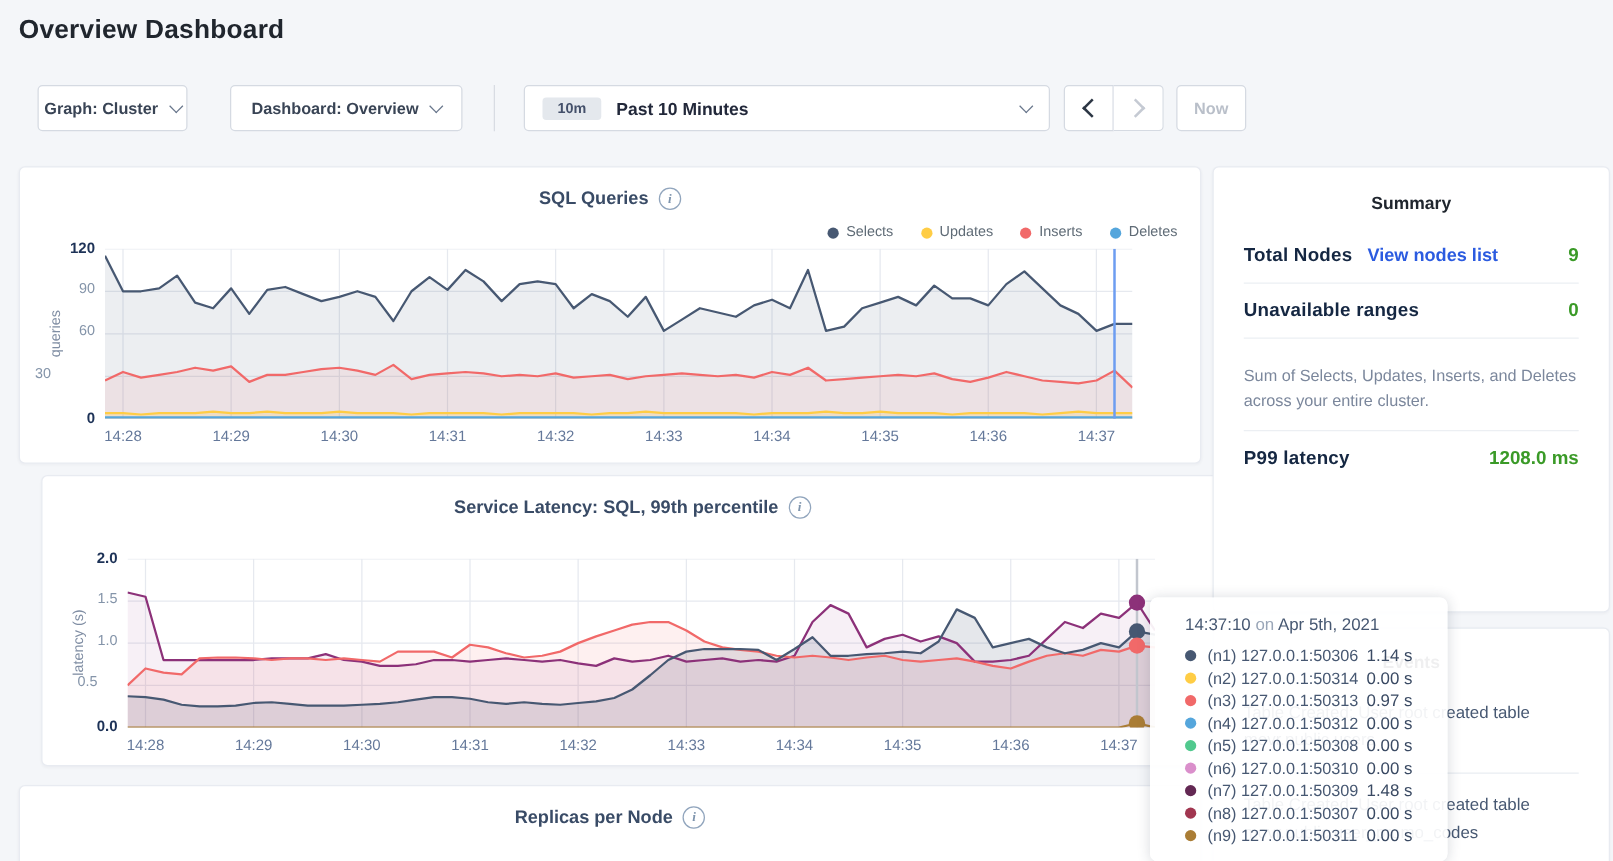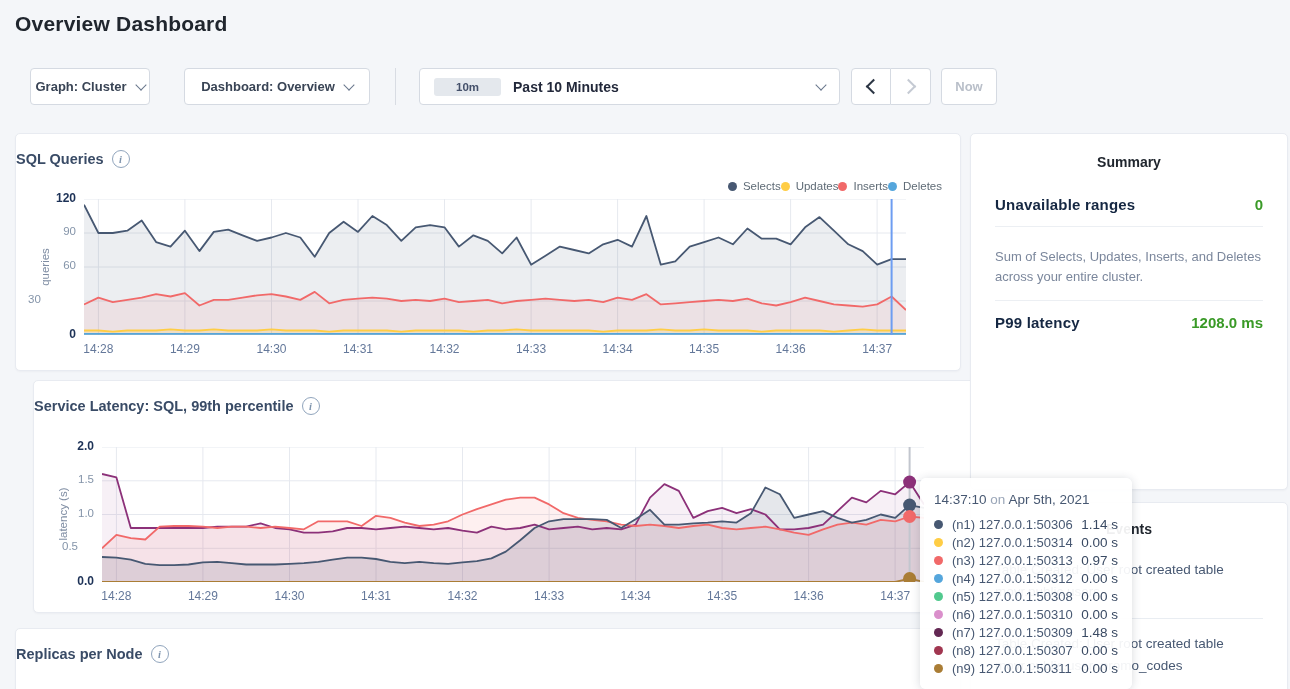--- a/index.html
+++ b/index.html
@@ -11,42 +11,42 @@
   }
   
   .page-title{position:absolute;left:15px;top:12px;font-size:21px;font-weight:600;color:#20262e;margin:0;letter-spacing:.2px}
   .btn{position:absolute;top:68px;height:37px;box-sizing:border-box;display:flex;align-items:center;
        background:#fff;border:1px solid #d5dae2;border-radius:4px;font-size:13px;font-weight:700;color:#394455;cursor:pointer}
   .dd{justify-content:center;gap:10px}
   #graph-dd{left:30px;width:120px}
   #dashboard-dd{left:184px;width:186px}
   .vdiv{position:absolute;left:395px;top:68px;width:1px;height:37px;background:#d8dce3}
   #timepicker{left:419px;width:421px;padding:0 14px;gap:12px}
-  .badge{background:#e4e8ed;border-radius:3px;font-size:11.5px;font-weight:700;padding:3px 22px;color:#44506a}
+  .badge{background:#e4e8ed;border-radius:3px;font-size:11.5px;font-weight:700;padding:3px 12px;color:#44506a}
   .tp-label{font-size:14px;font-weight:700;color:#22283a}
   .chev{display:inline-block;width:7px;height:7px;border-right:1.8px solid currentColor;border-bottom:1.8px solid currentColor}
   .chev-down{transform:rotate(45deg);margin-top:-4px;color:#69778c}
   .ml-auto{margin-left:auto}
   .arrows{position:absolute;left:851px;top:68px;display:flex}
   .arrowbtn{position:static;width:40px;justify-content:center;border-radius:0}
   #prev-btn{border-radius:4px 0 0 4px;color:#2c3644}
   #next-btn{border-radius:0 4px 4px 0;border-left:none;color:#c5cad3}
   .chev-left{transform:rotate(135deg);width:9px;height:9px;border-width:2.2px;margin-left:4px}
   .chev-right{transform:rotate(-45deg);width:9px;height:9px;border-width:2.2px;margin-right:4px}
   #now-btn{left:941px;width:56px;justify-content:center;color:#b9bfc9}
   
   .panel{position:absolute;background:#fff;border:1px solid #e8ebf1;border-radius:5px;box-shadow:0 1px 2px rgba(50,60,80,.04);box-sizing:border-box}
   #panel-sql{left:15px;top:133px;width:946px;height:238px}
   #panel-latency{left:33px;top:380px;width:946px;height:233px}
   #panel-replicas{left:15px;top:628px;width:946px;height:120px}
-  .chart-title{position:absolute;top:16px;left:0;right:0;display:flex;align-items:center;gap:8px;
+  .chart-title{position:absolute;top:16px;left:0;right:0;display:flex;justify-content:center;align-items:center;gap:8px;
                font-size:14.5px;font-weight:700;color:#394b66}
   .info{width:16px;height:16px;border:1px solid #91a5bd;border-radius:50%;color:#7e94ad;font-size:10.5px;font-weight:700;
         display:inline-flex;align-items:center;justify-content:center;font-family:"Liberation Serif",serif;font-style:italic}
-  .legend{position:absolute;top:46px;right:18px;display:flex;font-size:11.5px;color:#5f6b76}
+  .legend{position:absolute;top:46px;right:18px;display:flex;gap:22px;font-size:11.5px;color:#5f6b76}
   .lg-item{display:flex;align-items:center}
   .dot{width:9px;height:9px;border-radius:50%;margin-right:6px;flex:none}
   .plot{position:absolute;left:68px}
   #chart-sql{top:65px;width:822px;height:136px}
   #chart-latency{top:66px;width:822px;height:135px}
   .yaxis-title{position:absolute;left:29px;font-size:11.5px;color:#7f8da3;transform:translate(-50%,-50%) rotate(-90deg);white-space:nowrap}
   #yt-sql{top:133px}#yt-latency{top:133px}
   .ytick{position:absolute;font-size:11.5px;color:#8494a9}
   .ytick.bold{font-weight:700;color:#1d3257;font-size:12px}
   .xtick{position:absolute;font-size:12px;color:#64789a;text-align:center}
@@ -60,22 +60,22 @@
   .slink{font-weight:700;font-size:14.5px;color:#2b5be0;margin-left:12px;text-decoration:none;cursor:pointer}
   .sval{margin-left:auto;font-weight:700;font-size:15px;color:#3a9a27}
   .sdesc{margin-top:7px;font-size:13px;line-height:1.55;color:#7b879c}
   
   #events{left:970px;top:502px;width:318px;height:230px;padding:16px 24px}
   .ev-title{text-align:center;font-weight:700;font-size:14px;color:#20262e;margin-top:2px}
   #ev-list{margin-top:8px}
   .ev-item{padding:14px 0;font-size:13.5px;line-height:1.65;color:#475872;cursor:pointer}
   .ev-item + .ev-item{border-top:1px solid #e9edf2}
   
-  #tooltip{position:absolute;left:920px;top:478px;width:212px;box-sizing:border-box;z-index:30;
-           background:rgba(255,255,255,.93);border-radius:6px;box-shadow:0 1px 10px rgba(40,50,70,.18);padding:12px 14px 12px}
+  #tooltip{position:absolute;left:920px;top:478px;width:238px;box-sizing:border-box;z-index:30;
+           background:rgba(255,255,255,.93);border-radius:6px;box-shadow:0 1px 10px rgba(40,50,70,.18);padding:12px 28px 12px}
   .tt-head{font-size:13.5px;color:#475872;margin:2px 0 8px}
   .tt-head .on{color:#9aa6b8}
   .tt-row{display:flex;align-items:center;height:18px;font-size:13px;color:#475872}
   .tt-row .dot{margin-right:9px}
   .tt-val{margin-left:auto;font-weight:400;color:#3a4a63;font-size:13.5px}
 </style>
 </head>
 <body>
 
 <h1 class="page-title">Overview Dashboard</h1>
@@ -228,20 +228,27 @@
   <div class="chart-title">
     <span>Replicas per Node</span>
     <span class="info">i</span>
   </div>
 </div>
 
 <div class="panel" id="summary">
   <div class="sum-title">Summary</div>
   <div class="srow">
     <div class="srow-main">
+      <span class="slabel">Total Nodes</span>
+      <a class="slink">View nodes list</a>
+      <span class="sval">9</span>
+    </div>
+  </div>
+  <div class="srow">
+    <div class="srow-main">
       <span class="slabel">Unavailable ranges</span>
       <span class="sval">0</span>
     </div>
   </div>
   <div class="srow">
     <div class="sdesc">Sum of Selects, Updates, Inserts, and Deletes across your entire cluster.</div>
   </div>
   <div class="srow">
     <div class="srow-main">
       <span class="slabel">P99 latency</span>

